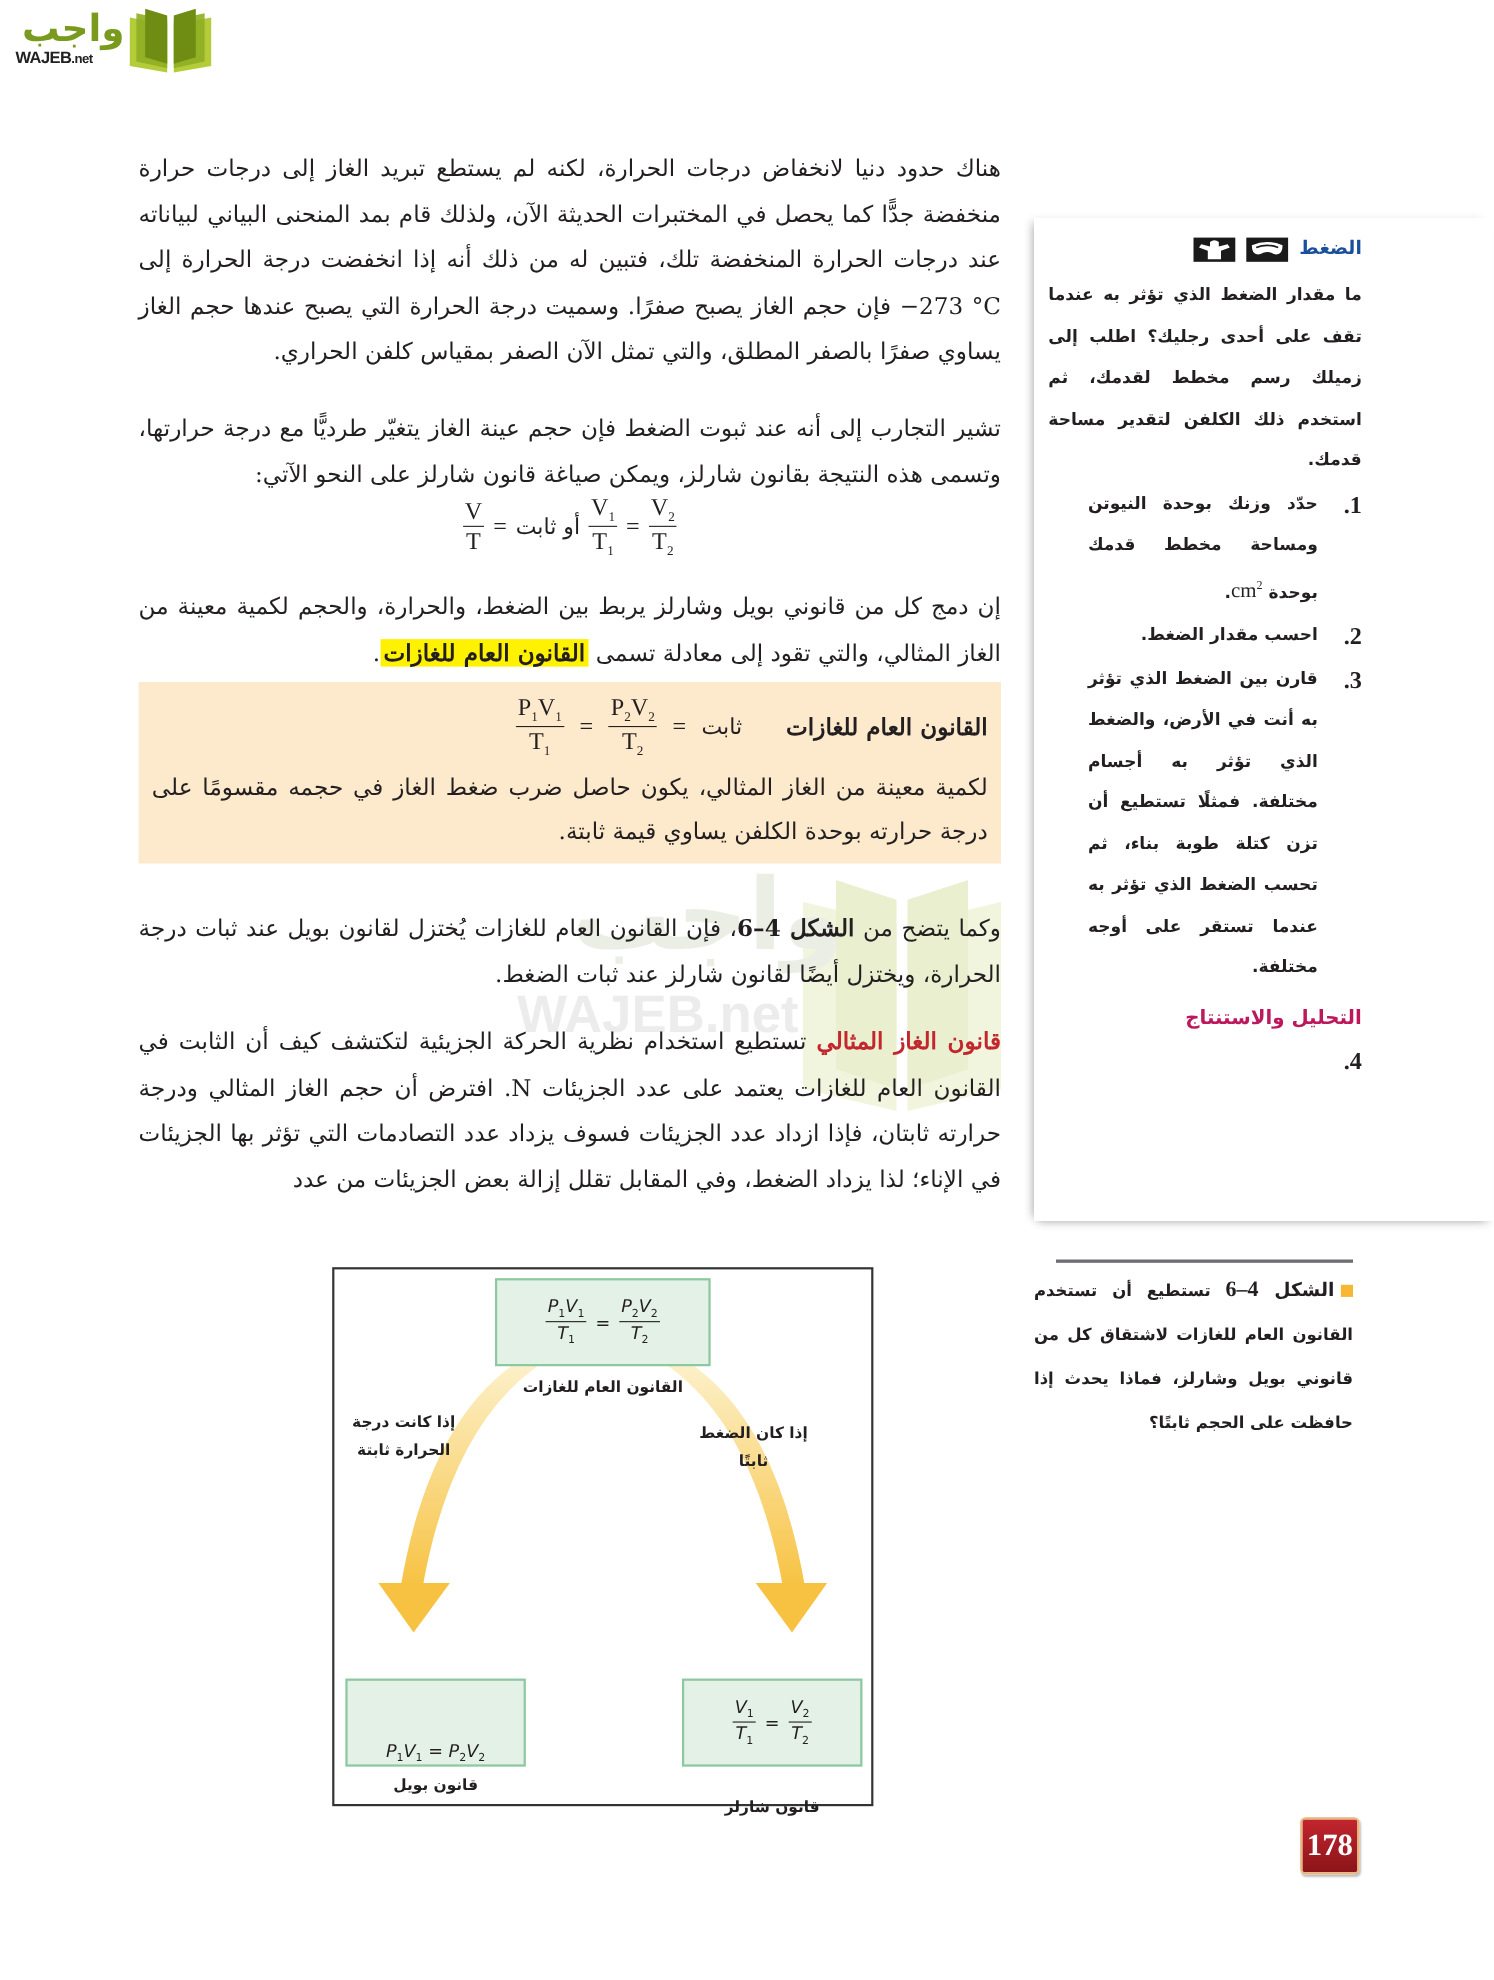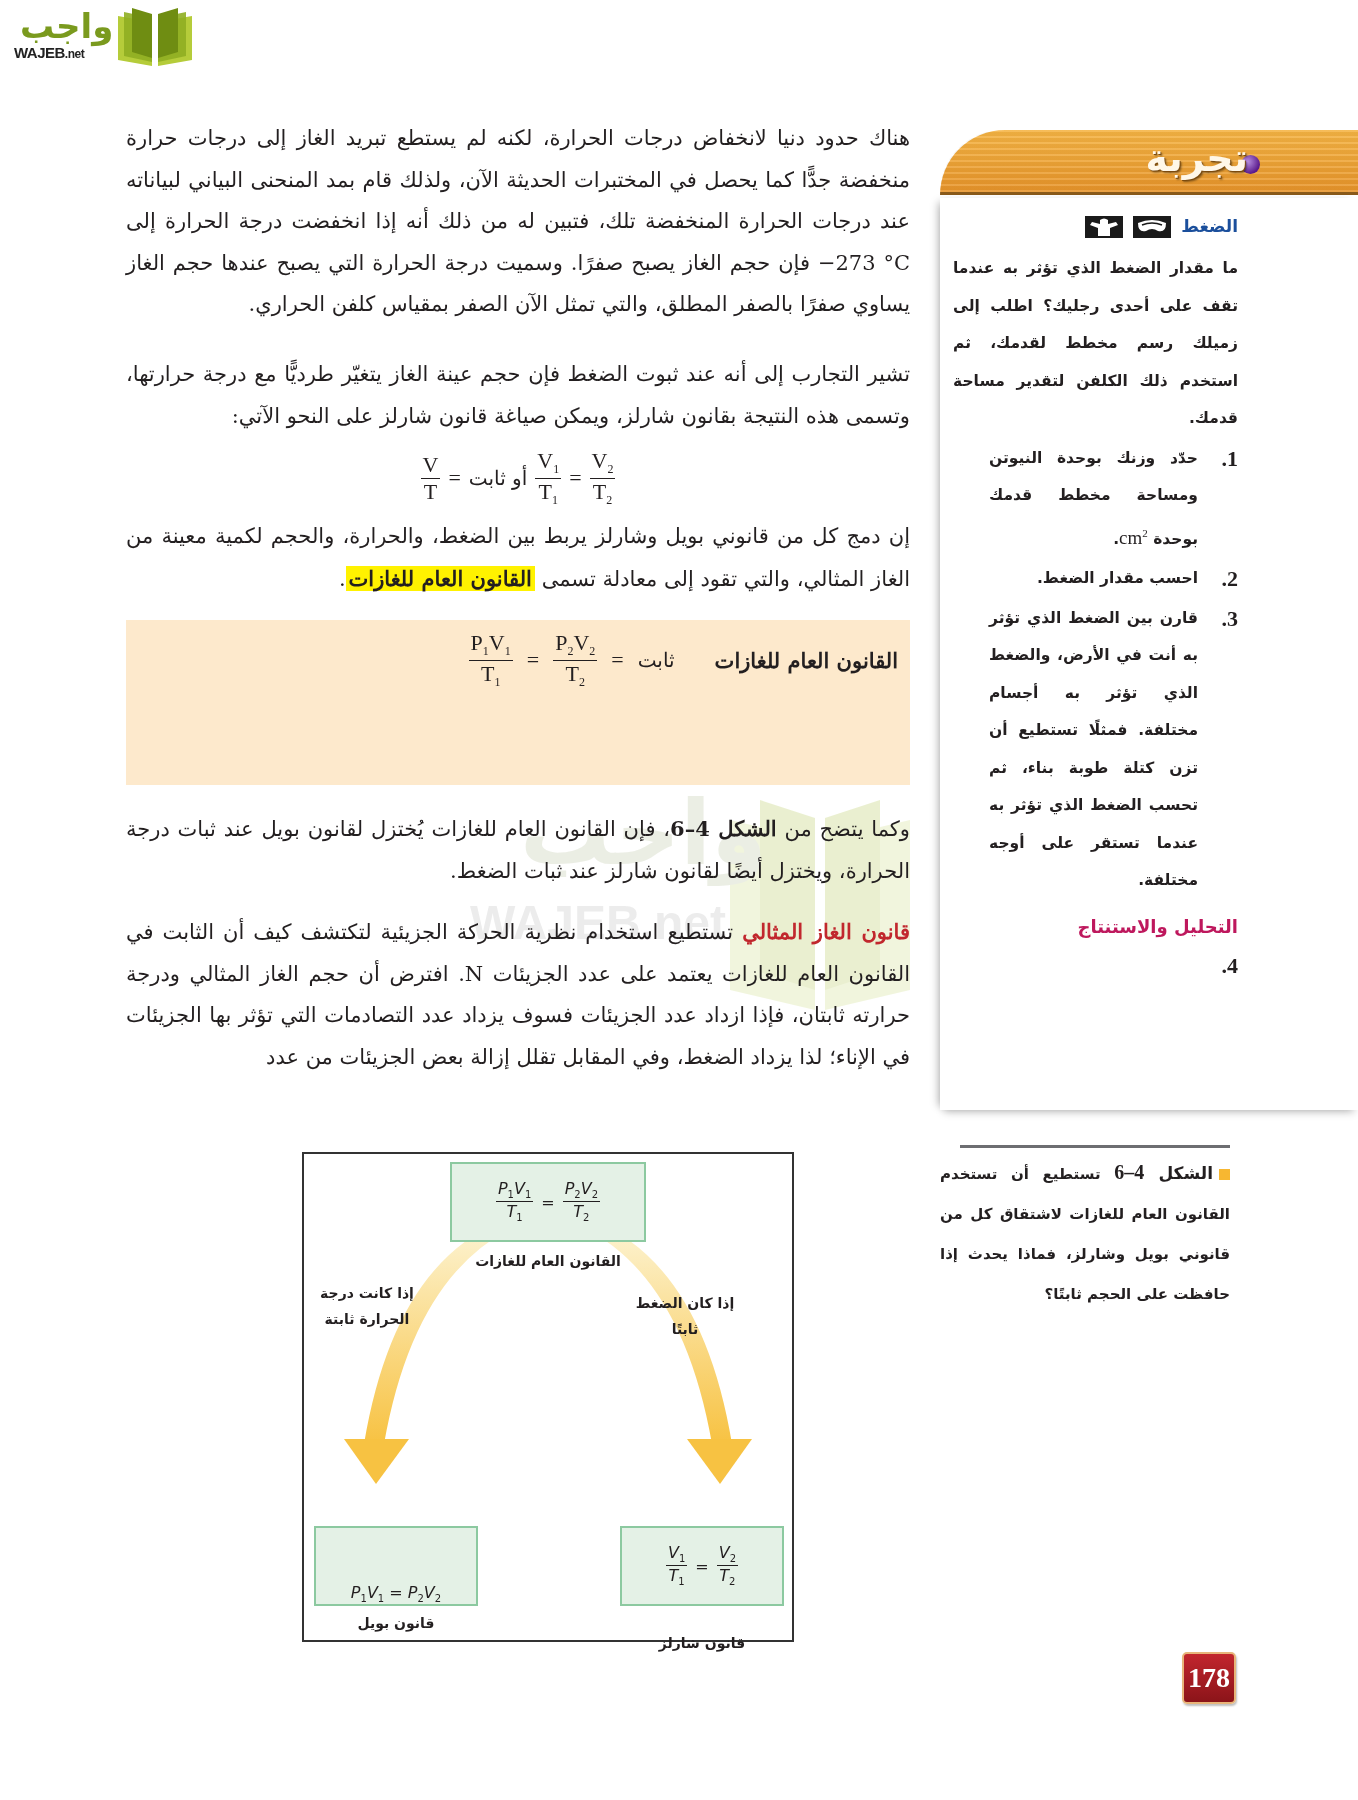--- a/index.html
+++ b/index.html
@@ -8,21 +8,21 @@
 
   
   .logo { position: absolute; left: 10px; top: 6px; width: 180px; height: 62px; }
   .logo-text-ar { position: absolute; left: 10px; top: 0px; font-size: 34px; font-weight: bold; color: #7a9a1e; font-family: "DejaVu Sans", sans-serif; direction: rtl; }
   .logo-text-en { position: absolute; left: 4px; top: 38px; font-size: 15px; font-weight: bold; color: #222; font-family: "Liberation Sans", sans-serif; letter-spacing: -0.5px; }
   .logo-text-en .net { font-size: 12px; }
   .logo-book { position: absolute; left: 104px; top: 2px; width: 82px; height: 60px; }
 
   
   .main { position: absolute; left: 126px; top: 118px; width: 784px; direction: rtl; font-family: "DejaVu Serif", serif; }
-  .para { font-size: 21px; line-height: 41.5px; text-align: justify; text-align-last: right; color: #231f20; }
+  .para { font-size: 21px; line-height: 41.5px; text-align: justify; text-align-last: right; color: #231f20; margin-top: 15px; }
   .para.p1 { position: absolute; top: 0; right: 0; width: 784px; }
   .para.p2 { position: absolute; top: 236px; right: 0; width: 784px; }
   .para.p3 { position: absolute; top: 398px; right: 0; width: 784px; }
   .para.p5 { position: absolute; top: 690px; right: 0; width: 784px; }
   .para.p6 { position: absolute; top: 793px; right: 0; width: 784px; }
 
   .formula-line { position: absolute; top: 330px; left: 0; width: 784px; height: 60px; display: flex; justify-content: center; align-items: center; direction: ltr; font-family: "Liberation Serif", serif; font-size: 22px; gap: 8px; }
   .frac { display: inline-flex; flex-direction: column; align-items: center; line-height: 1; }
   .frac .num { padding: 0 2px 2px; border-bottom: 1.5px solid #231f20; }
   .frac .den { padding-top: 2px; }
@@ -144,36 +144,33 @@
         </span>
         <span>=</span>
         <span class="frac">
           <span class="num"><span>P</span><sub>2</sub><span>V</span><sub>2</sub></span>
           <span class="den"><span>T</span><sub>2</sub></span>
         </span>
         <span>=</span>
         <span class="ar-inline">ثابت</span>
       </span>
     </div>
+    <p class="law-text">لكمية معينة من الغاز المثالي، يكون حاصل ضرب ضغط الغاز في حجمه مقسومًا على درجة حرارته بوحدة الكلفن يساوي قيمة ثابتة.</p>
   </div>
 
   <p class="para p5">
     <span>وكما يتضح من </span><span class="bold-term">الشكل 4–6</span><span>، فإن القانون العام للغازات يُختزل لقانون بويل عند ثبات درجة الحرارة، ويختزل أيضًا لقانون شارلز عند ثبات الضغط.</span>
   </p>
 
   <p class="para p6">
     <span class="red-term">قانون الغاز المثالي</span><span> تستطيع استخدام نظرية الحركة الجزيئية لتكتشف كيف أن الثابت في القانون العام للغازات يعتمد على عدد الجزيئات N. افترض أن حجم الغاز المثالي ودرجة حرارته ثابتان، فإذا ازداد عدد الجزيئات فسوف يزداد عدد التصادمات التي تؤثر بها الجزيئات في الإناء؛ لذا يزداد الضغط، وفي المقابل تقلل إزالة بعض الجزيئات من عدد</span>
   </p>
 </div>
 
 <div class="sidebar">
-  <div class="sidebar-header">
-    <span class="sidebar-dot"></span>
-    <span class="sidebar-title">تجربة</span>
-  </div>
   <div class="sidebar-body">
     <div class="sb-content">
       <div class="sb-sub-title-row">
         <span class="sb-sub-title">الضغط</span>
         <span class="safety-icon">
           <svg width="32" height="16" viewBox="0 0 32 16">
               <path d="M2 4 Q16 -2 30 4 Q30 14 22 12 Q16 8 10 12 Q2 14 2 4 Z" fill="#fff"></path>
               <path d="M6 6 Q16 2 26 6" stroke="#1a1a1a" stroke-width="1.5" fill="none"></path>
             </svg>
         </span>

